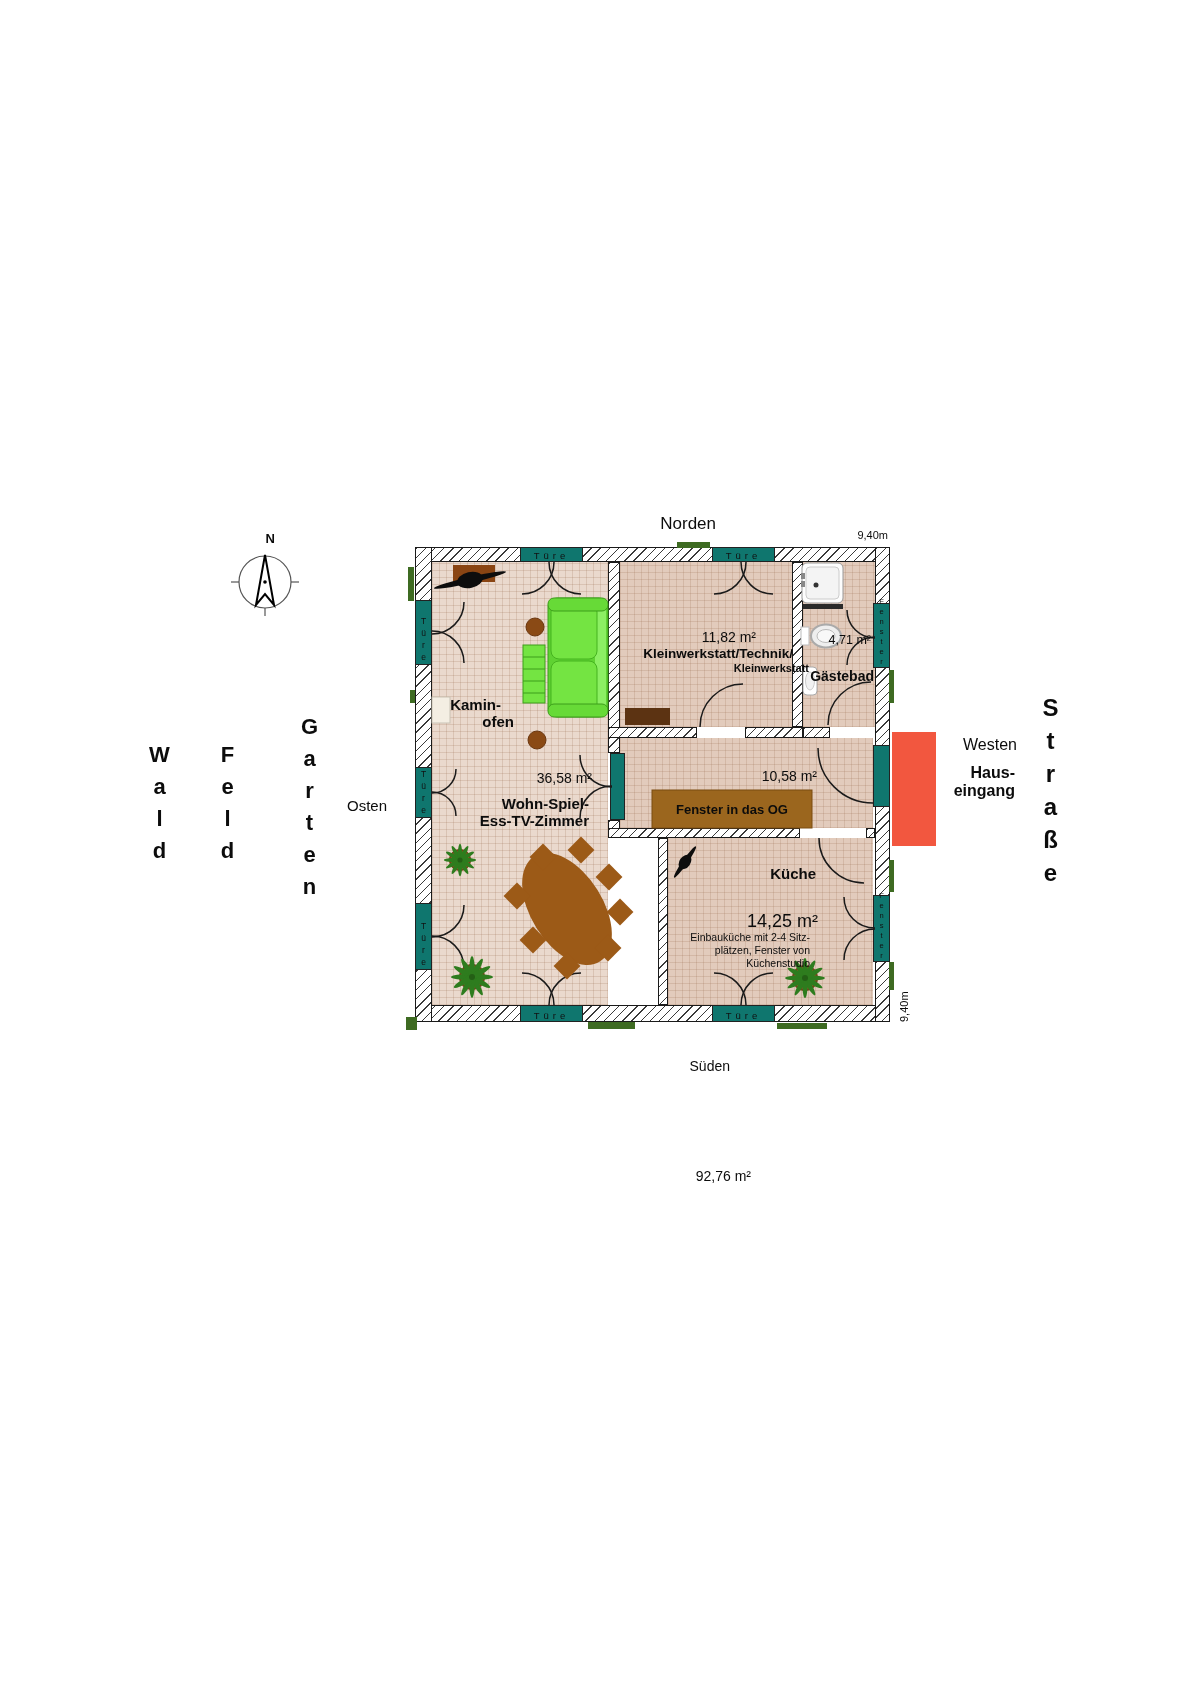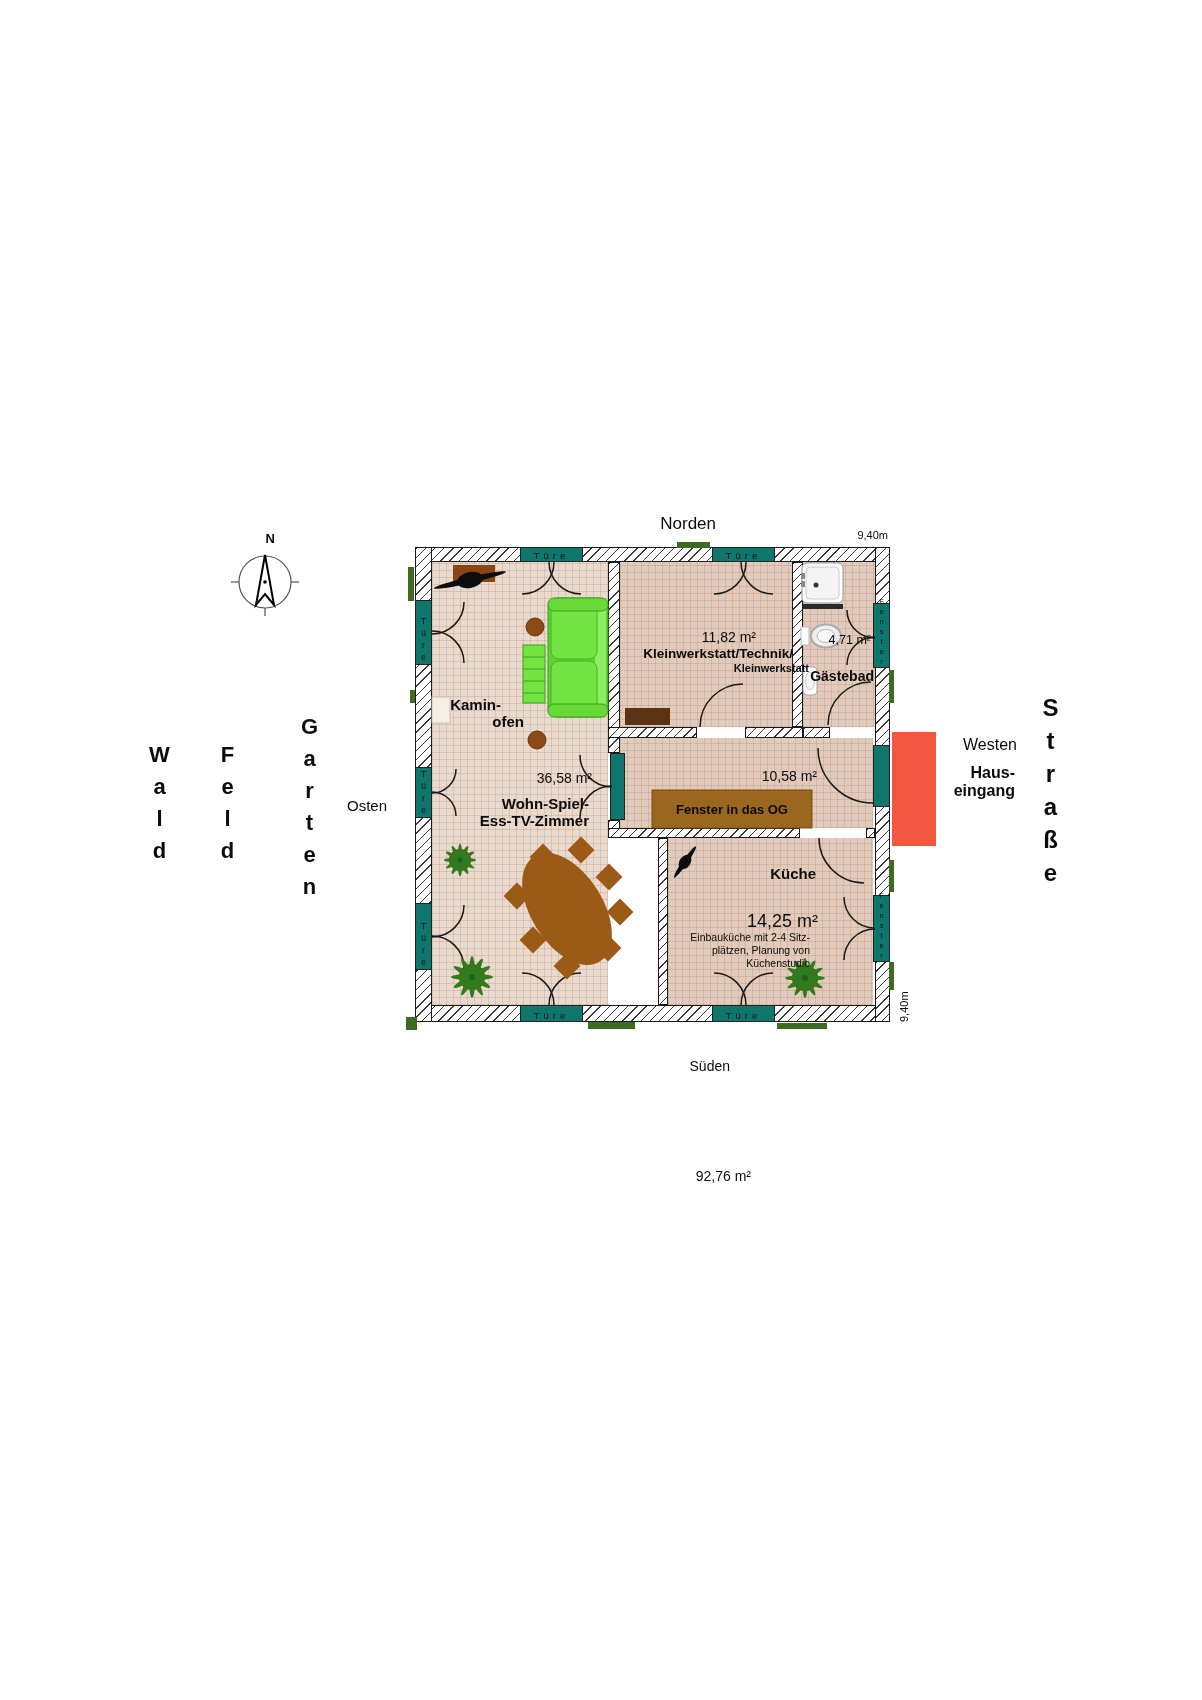--- a/index.html
+++ b/index.html
@@ -262,31 +262,31 @@
           </g>
         <circle r="3" fill="#245f15"></circle>
       </g>
     </svg>
   </div>
 
   <div class="lbl center" style="left:492px;top:770px;width:100px;font-size:14px">36,58 m²</div>
   <div class="lbl bold center" style="left:449px;top:795px;width:140px;font-size:15px">Wohn-Spiel-</div>
   <div class="lbl bold center" style="left:449px;top:812px;width:140px;font-size:15px">Ess-TV-Zimmer</div>
   <div class="lbl bold center" style="left:433px;top:696px;width:68px;font-size:15px">Kamin-</div>
-  <div class="lbl bold center" style="left:440px;top:713px;width:84px;font-size:15px">ofen</div>
+  <div class="lbl bold center" style="left:430px;top:713px;width:84px;font-size:15px">ofen</div>
 
   <div class="lbl center" style="left:656px;top:629px;width:100px;font-size:14px">11,82 m²</div>
   <div class="lbl bold center" style="left:621px;top:646px;width:172px;font-size:13.5px">Kleinwerkstatt/Technik/</div>
   <div class="lbl bold center" style="left:621px;top:662px;width:188px;font-size:11px">Kleinwerkstatt</div>
 
   <div class="lbl center" style="left:805px;top:633px;width:66px;font-size:12.5px">4,71 m²</div>
   <div class="lbl bold center" style="left:802px;top:668px;width:72px;font-size:14px">Gästebad</div>
 
   <div class="lbl center" style="left:717px;top:768px;width:100px;font-size:14px">10,58 m²</div>
   <div class="lbl bold" style="left:652px;top:790px;width:160px;height:38px;font-size:13px;display:flex;align-items:center;justify-content:center">Fenster in das OG</div>
 
   <div class="lbl bold center" style="left:736px;top:865px;width:80px;font-size:15px">Küche</div>
   <div class="lbl center" style="left:722px;top:911px;width:96px;font-size:18px">14,25 m²</div>
   <div class="lbl center" style="left:654px;top:931px;width:156px;font-size:10.5px">Einbauküche mit 2-4 Sitz-</div>
-  <div class="lbl center" style="left:654px;top:944px;width:156px;font-size:10.5px">plätzen, Planung von</div>
+  <div class="lbl center" style="left:654px;top:944px;width:156px;font-size:10.5px">plätzen, Fenster von</div>
   <div class="lbl center" style="left:654px;top:957px;width:156px;font-size:10.5px">Küchenstudio</div>
 
 </div>
 
 </body></html>

